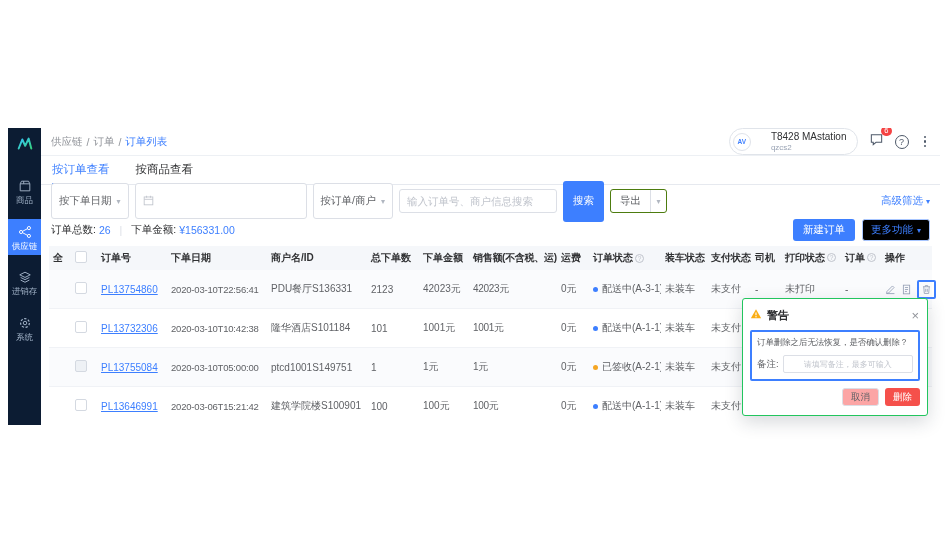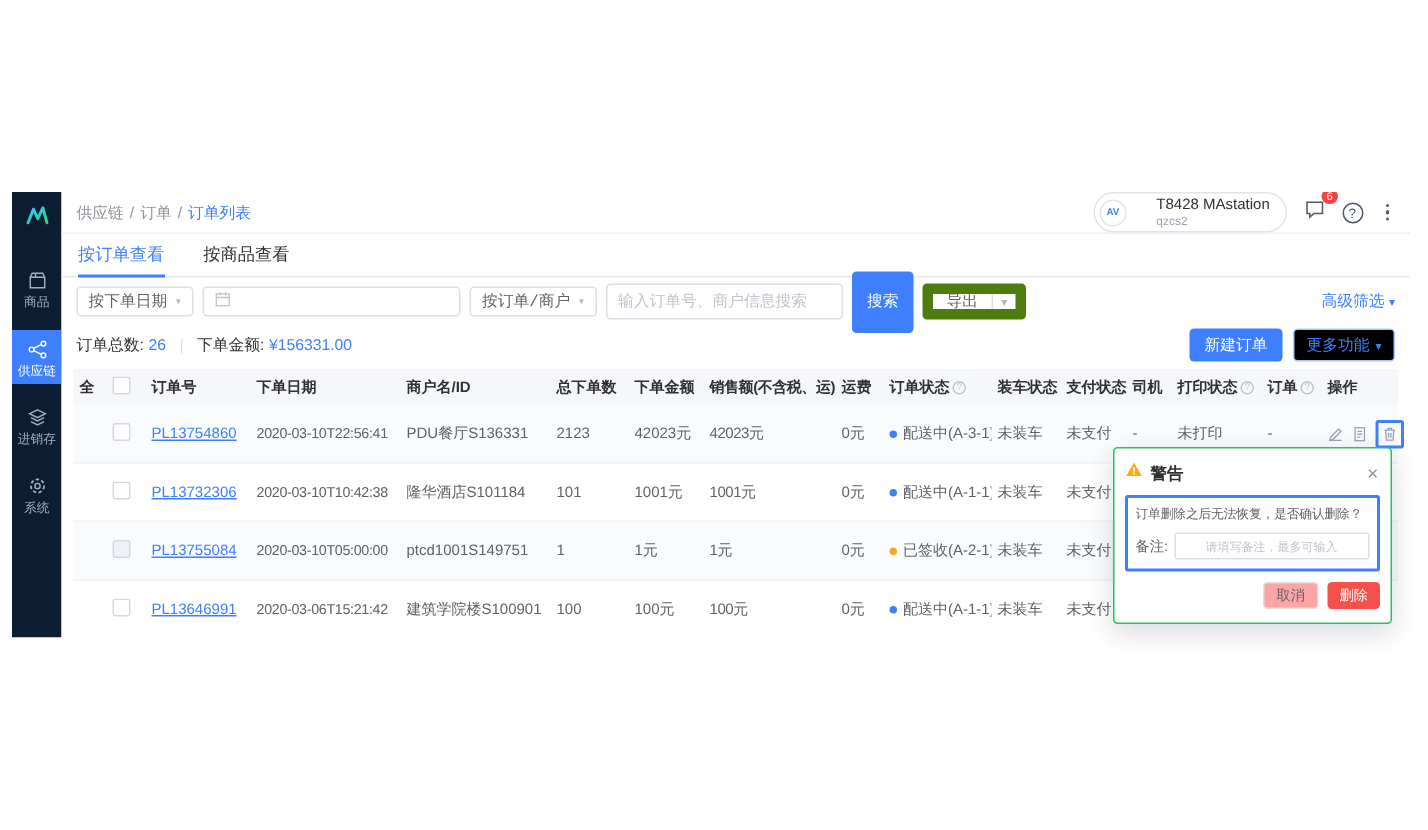--- a/index.html
+++ b/index.html
@@ -33,28 +33,28 @@
   .badge { position:absolute; top:-6px; right:-8px; background:#f54343; color:#fff; font-size:7.5px; line-height:10px; padding:0 3px; border-radius:7px; }
   .qmark { width:14px; height:14px; border:1.2px solid #4e5969; border-radius:50%; font-size:9px; color:#4e5969; display:flex; align-items:center; justify-content:center; cursor:pointer; }
   .kebab { display:flex; flex-direction:column; gap:2px; padding:1px 4px; cursor:pointer; }
   .kebab i { width:2.5px; height:2.5px; border-radius:50%; background:#4e5969; }
 
   .tabsbar { height:29px; flex:none; display:flex; gap:26px; padding:0 11px; border-bottom:1px solid #e6e9ef; }
   .tab { display:flex; align-items:center; font-size:11.5px; color:#303133; cursor:pointer; border-bottom:2px solid transparent; margin-bottom:-1px; }
   .tab.active { color:#3d7fff; border-bottom-color:#3d7fff; }
 
   .filters { flex:none; display:flex; align-items:center; gap:6px; padding:4px 10px 3px; height:31px; }
-  .select { border:1px solid #dcdfe6; border-radius:3px; height:20px; display:flex; align-items:center; gap:5px; padding:0 7px; font-size:10.5px; color:#606266; background:#fff; cursor:pointer;font-family:Liberation Mono, monospace; }
+  .select { border:1px solid #dcdfe6; border-radius:3px; height:36px; display:flex; align-items:center; gap:5px; padding:0 7px; font-size:10.5px; color:#606266; background:#fff; cursor:pointer; }
   .caret { font-size:8px; color:#b0b6c0; }
   .date-field { width:172px; justify-content:space-between; }
   .search-input { width:158px; height:24px; border:1px solid #dcdfe6; border-radius:3px; padding:0 7px; font-size:10.5px; color:#606266; font-family:inherit; outline:none; }
   .search-input::placeholder { color:#c0c4cc; }
   button { font-family:inherit; cursor:pointer; }
   .btn-primary { background:#3d7fff; color:#fff; border:none; height:41px; padding:0 10px; border-radius:3px; font-size:10.5px; }
-  .export-btn { display:flex; height:24px; border:7px solid #4d7c0f; border-radius:3px; overflow:hidden; background:#fff; cursor:pointer; }
+  .export-btn { display:flex; height:24px; border:1px solid #4d7c0f; border-radius:3px; overflow:hidden; background:#fff; cursor:pointer; }
   .export-main { padding:0 9px; display:flex; align-items:center; font-size:10.5px; color:#606266; }
   .export-caret { width:16px; border-left:1px solid #dcdfe6; display:flex; align-items:center; justify-content:center; color:#b0b6c0; font-size:8px; }
   .adv-filter { margin-left:auto; color:#3d7fff; font-size:10.5px; display:flex; align-items:center; gap:3px; cursor:pointer; }
   .adv-filter .caret { color:#3d7fff; }
 
   .summary { flex:none; display:flex; align-items:center; padding:3px 10px 5px; height:30px; font-size:10.5px; color:#303133; }
   .sum-val { color:#3d7fff; margin-left:3px; }
   .sum-div { color:#dcdfe6; margin:0 9px; }
   .sum-actions { margin-left:auto; display:flex; gap:7px; }
   .btn-new { background:#3d7fff; color:#fff; border:none; height:22px; padding:0 10px; border-radius:3px; font-size:10.5px; }

